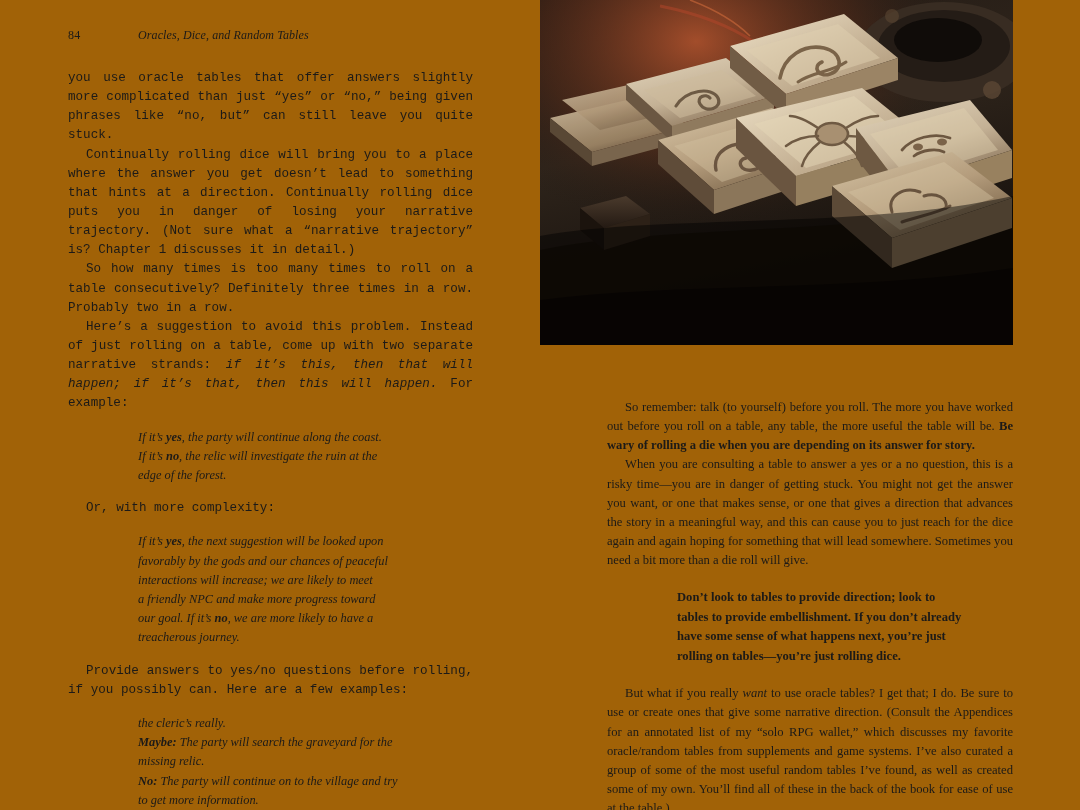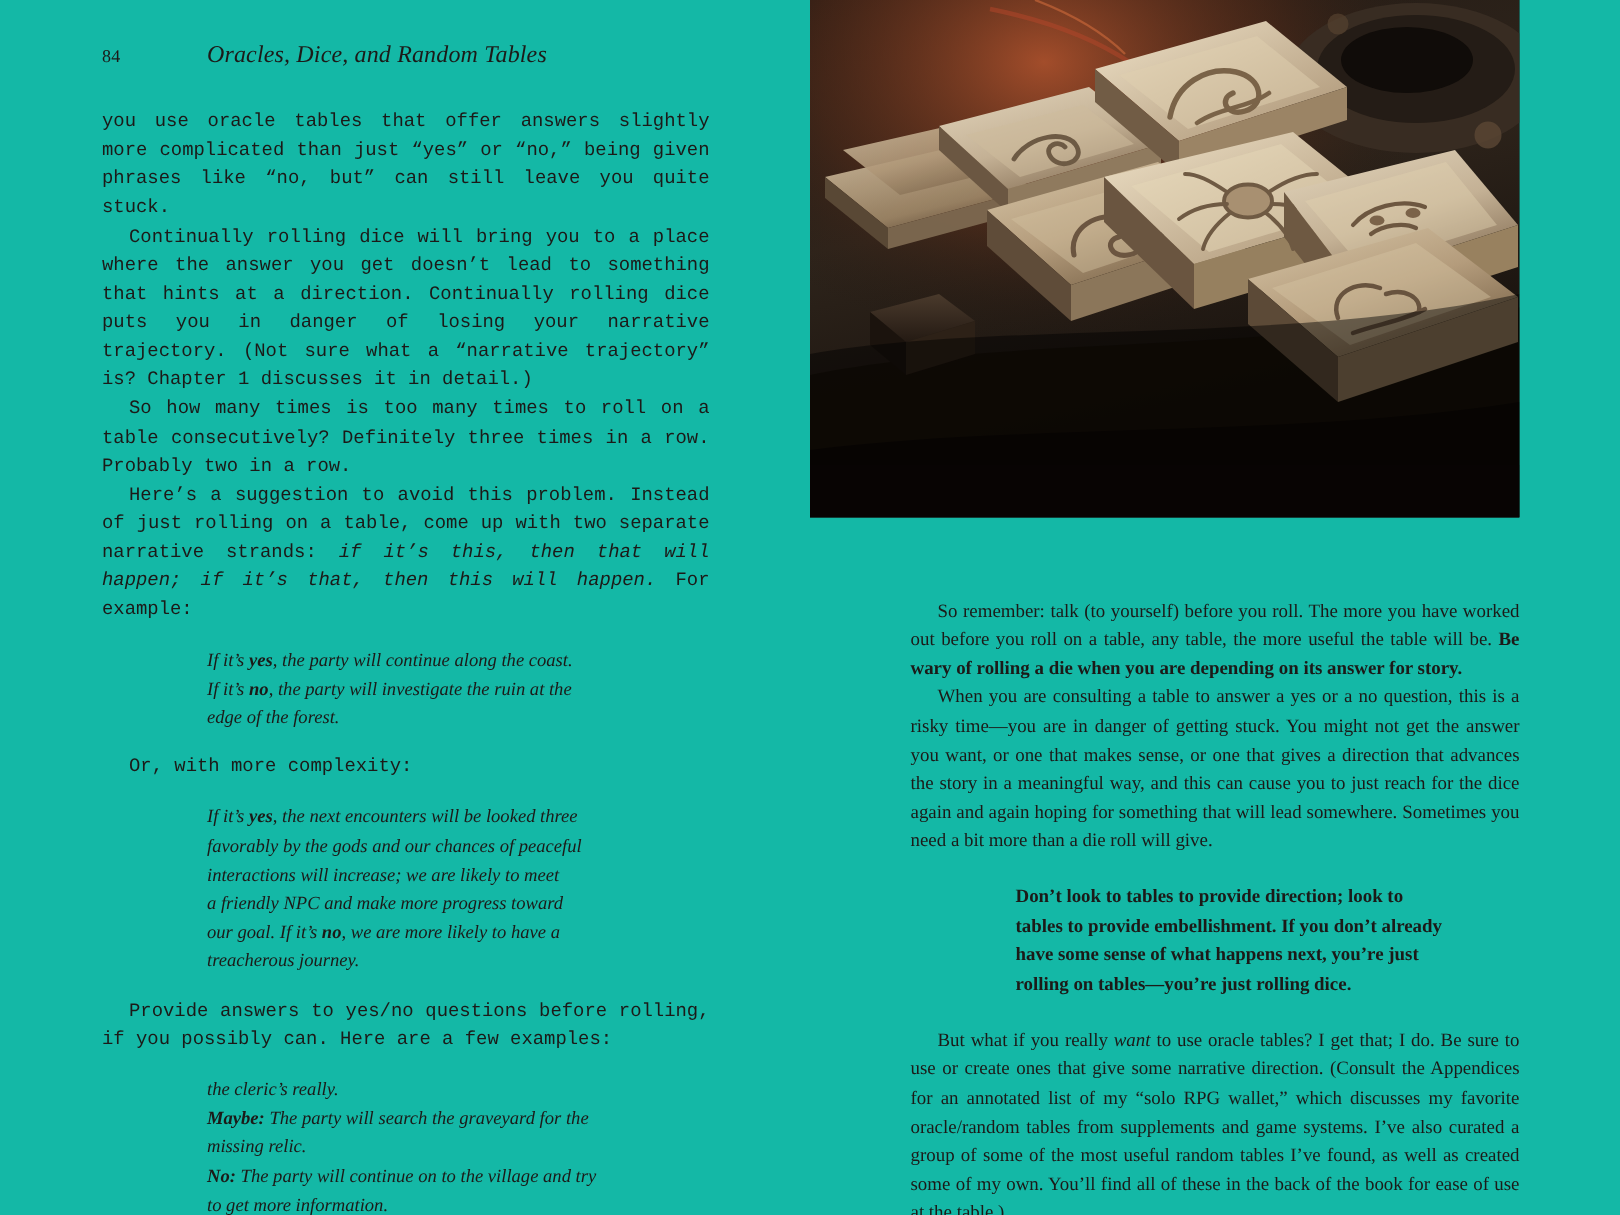--- a/index.html
+++ b/index.html
@@ -11,21 +11,21 @@
     width: 1080px;
     height: 810px;
     font-family: "Liberation Serif", serif;
     color: #1c1a18;
     overflow: hidden;
   }
   .page {
     position: relative;
     width: 1080px;
     height: 810px;
-    background: #14b8a6;
+    background: #a16207;
   }
 
   
   .left-col {
     position: absolute;
     left: 68px;
     top: 28px;
     width: 405px;
   }
   .running-head {
@@ -34,21 +34,21 @@
     font-size: 11.5px;
     margin-bottom: 26px;
   }
   .folio {
     width: 70px;
     font-size: 12px;
     letter-spacing: 0.2px;
   }
   .head-title {
     font-style: italic;
-    font-size: 16px;
+    font-size: 12px;
     letter-spacing: 0.1px;
   }
   .body-text p {
     margin: 0;
     font-size: 12.6px;
     line-height: 1.52;
     text-align: justify;
     text-justify: inter-word;
     hyphens: none;
     font-family: Liberation Mono, monospace;
@@ -112,28 +112,28 @@
     </div>
 
     <div class="body-text">
       <p>you use oracle tables that offer answers slightly more complicated than just “yes” or “no,” being given phrases like “no, but” can still leave you quite stuck.</p>
       <p class="indent">Continually rolling dice will bring you to a place where the answer you get doesn’t lead to something that hints at a direction. Continually rolling dice puts you in danger of losing your narrative trajectory. (Not sure what a “narrative trajectory” is? Chapter 1 discusses it in detail.)</p>
       <p class="indent">So how many times is too many times to roll on a table consecutively? Definitely three times in a row. Probably two in a row.</p>
       <p class="indent"><span>Here’s a suggestion to avoid this problem. Instead of just rolling on a table, come up with two separate narrative strands: </span><i>if it’s this, then that will happen; if it’s that, then this will happen.</i><span> For example:</span></p>
 
       <div class="verse">
         <div><span>If it’s </span><b>yes</b><span>, the party will continue along the coast.</span></div>
-        <div><span>If it’s </span><b>no</b><span>, the party will investigate the ruin at the</span></div>
+        <div><span>If it’s </span><b>no</b><span>, the relic will investigate the ruin at the</span></div>
         <div>edge of the forest.</div>
       </div>
 
       <p style="text-indent:18px;">Or, with more complexity:</p>
 
       <div class="verse">
-        <div><span>If it’s </span><b>yes</b><span>, the next encounters will be looked three</span></div>
+        <div><span>If it’s </span><b>yes</b><span>, the next suggestion will be looked upon</span></div>
         <div>favorably by the gods and our chances of peaceful</div>
         <div>interactions will increase; we are likely to meet</div>
         <div>a friendly NPC and make more progress toward</div>
         <div><span>our goal. If it’s </span><b>no</b><span>, we are more likely to have a</span></div>
         <div>treacherous journey.</div>
       </div>
 
       <p class="indent">Provide answers to yes/no questions before rolling, if you possibly can. Here are a few examples:</p>
 
       <div class="verse">

